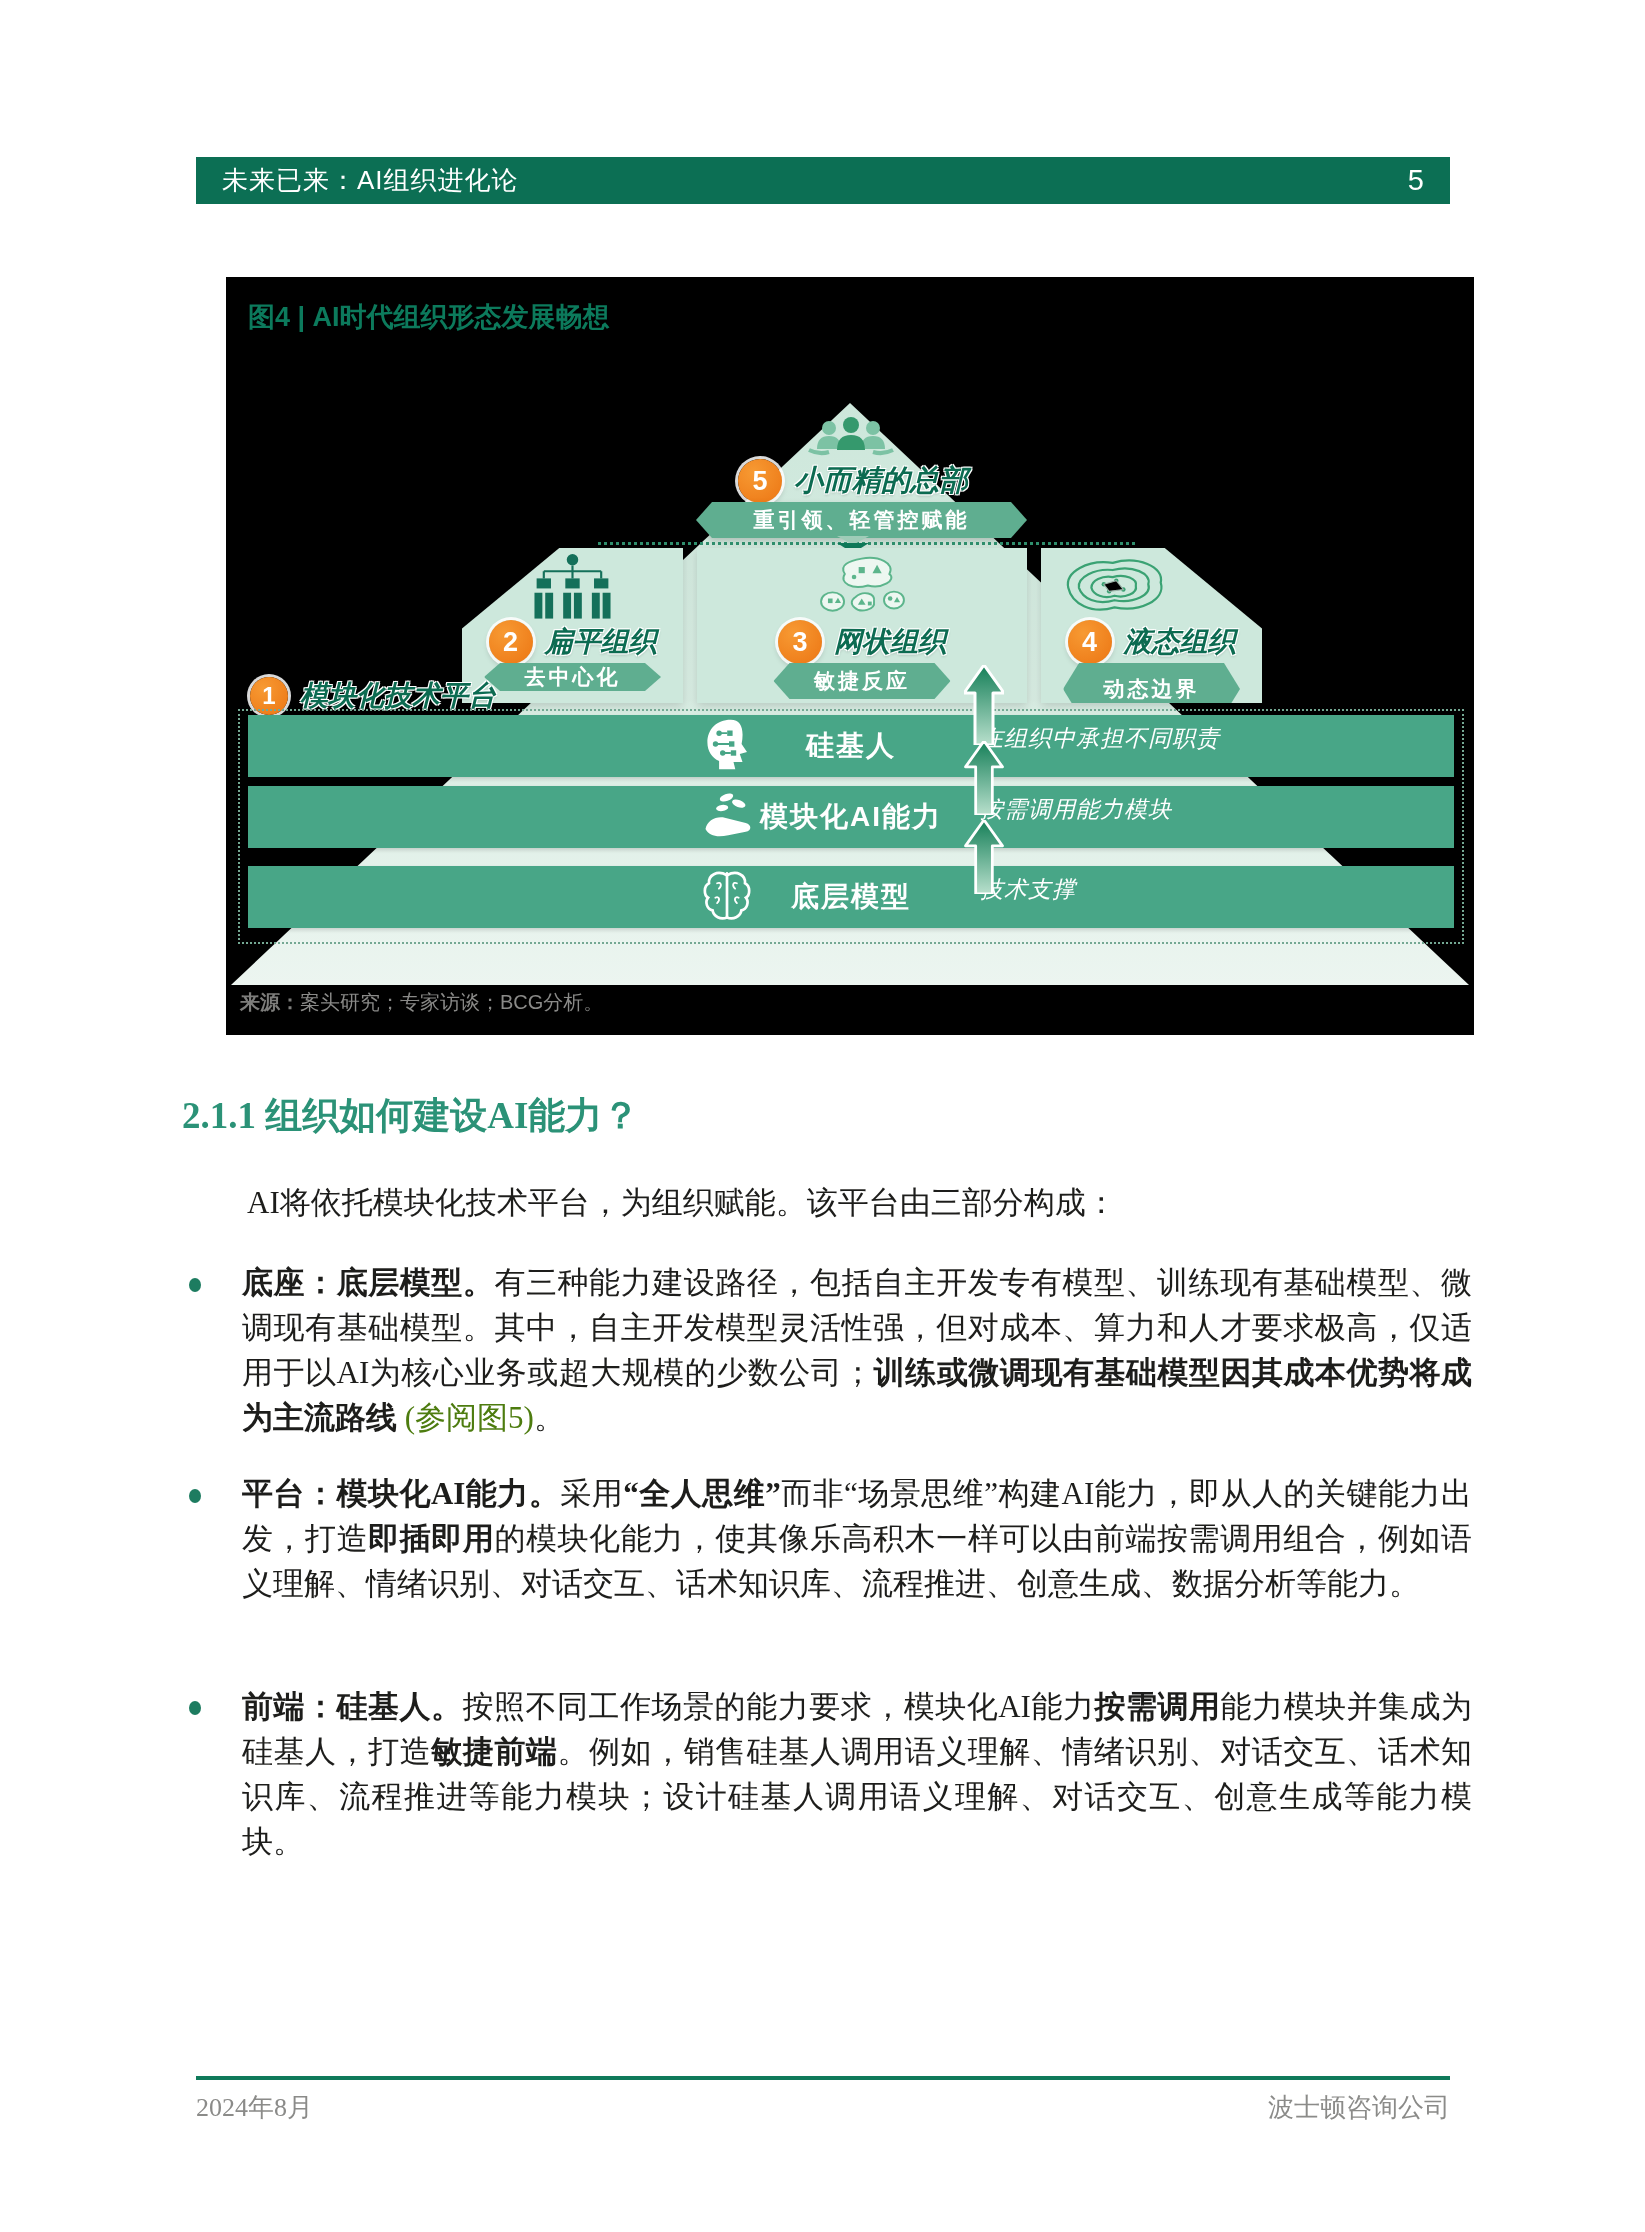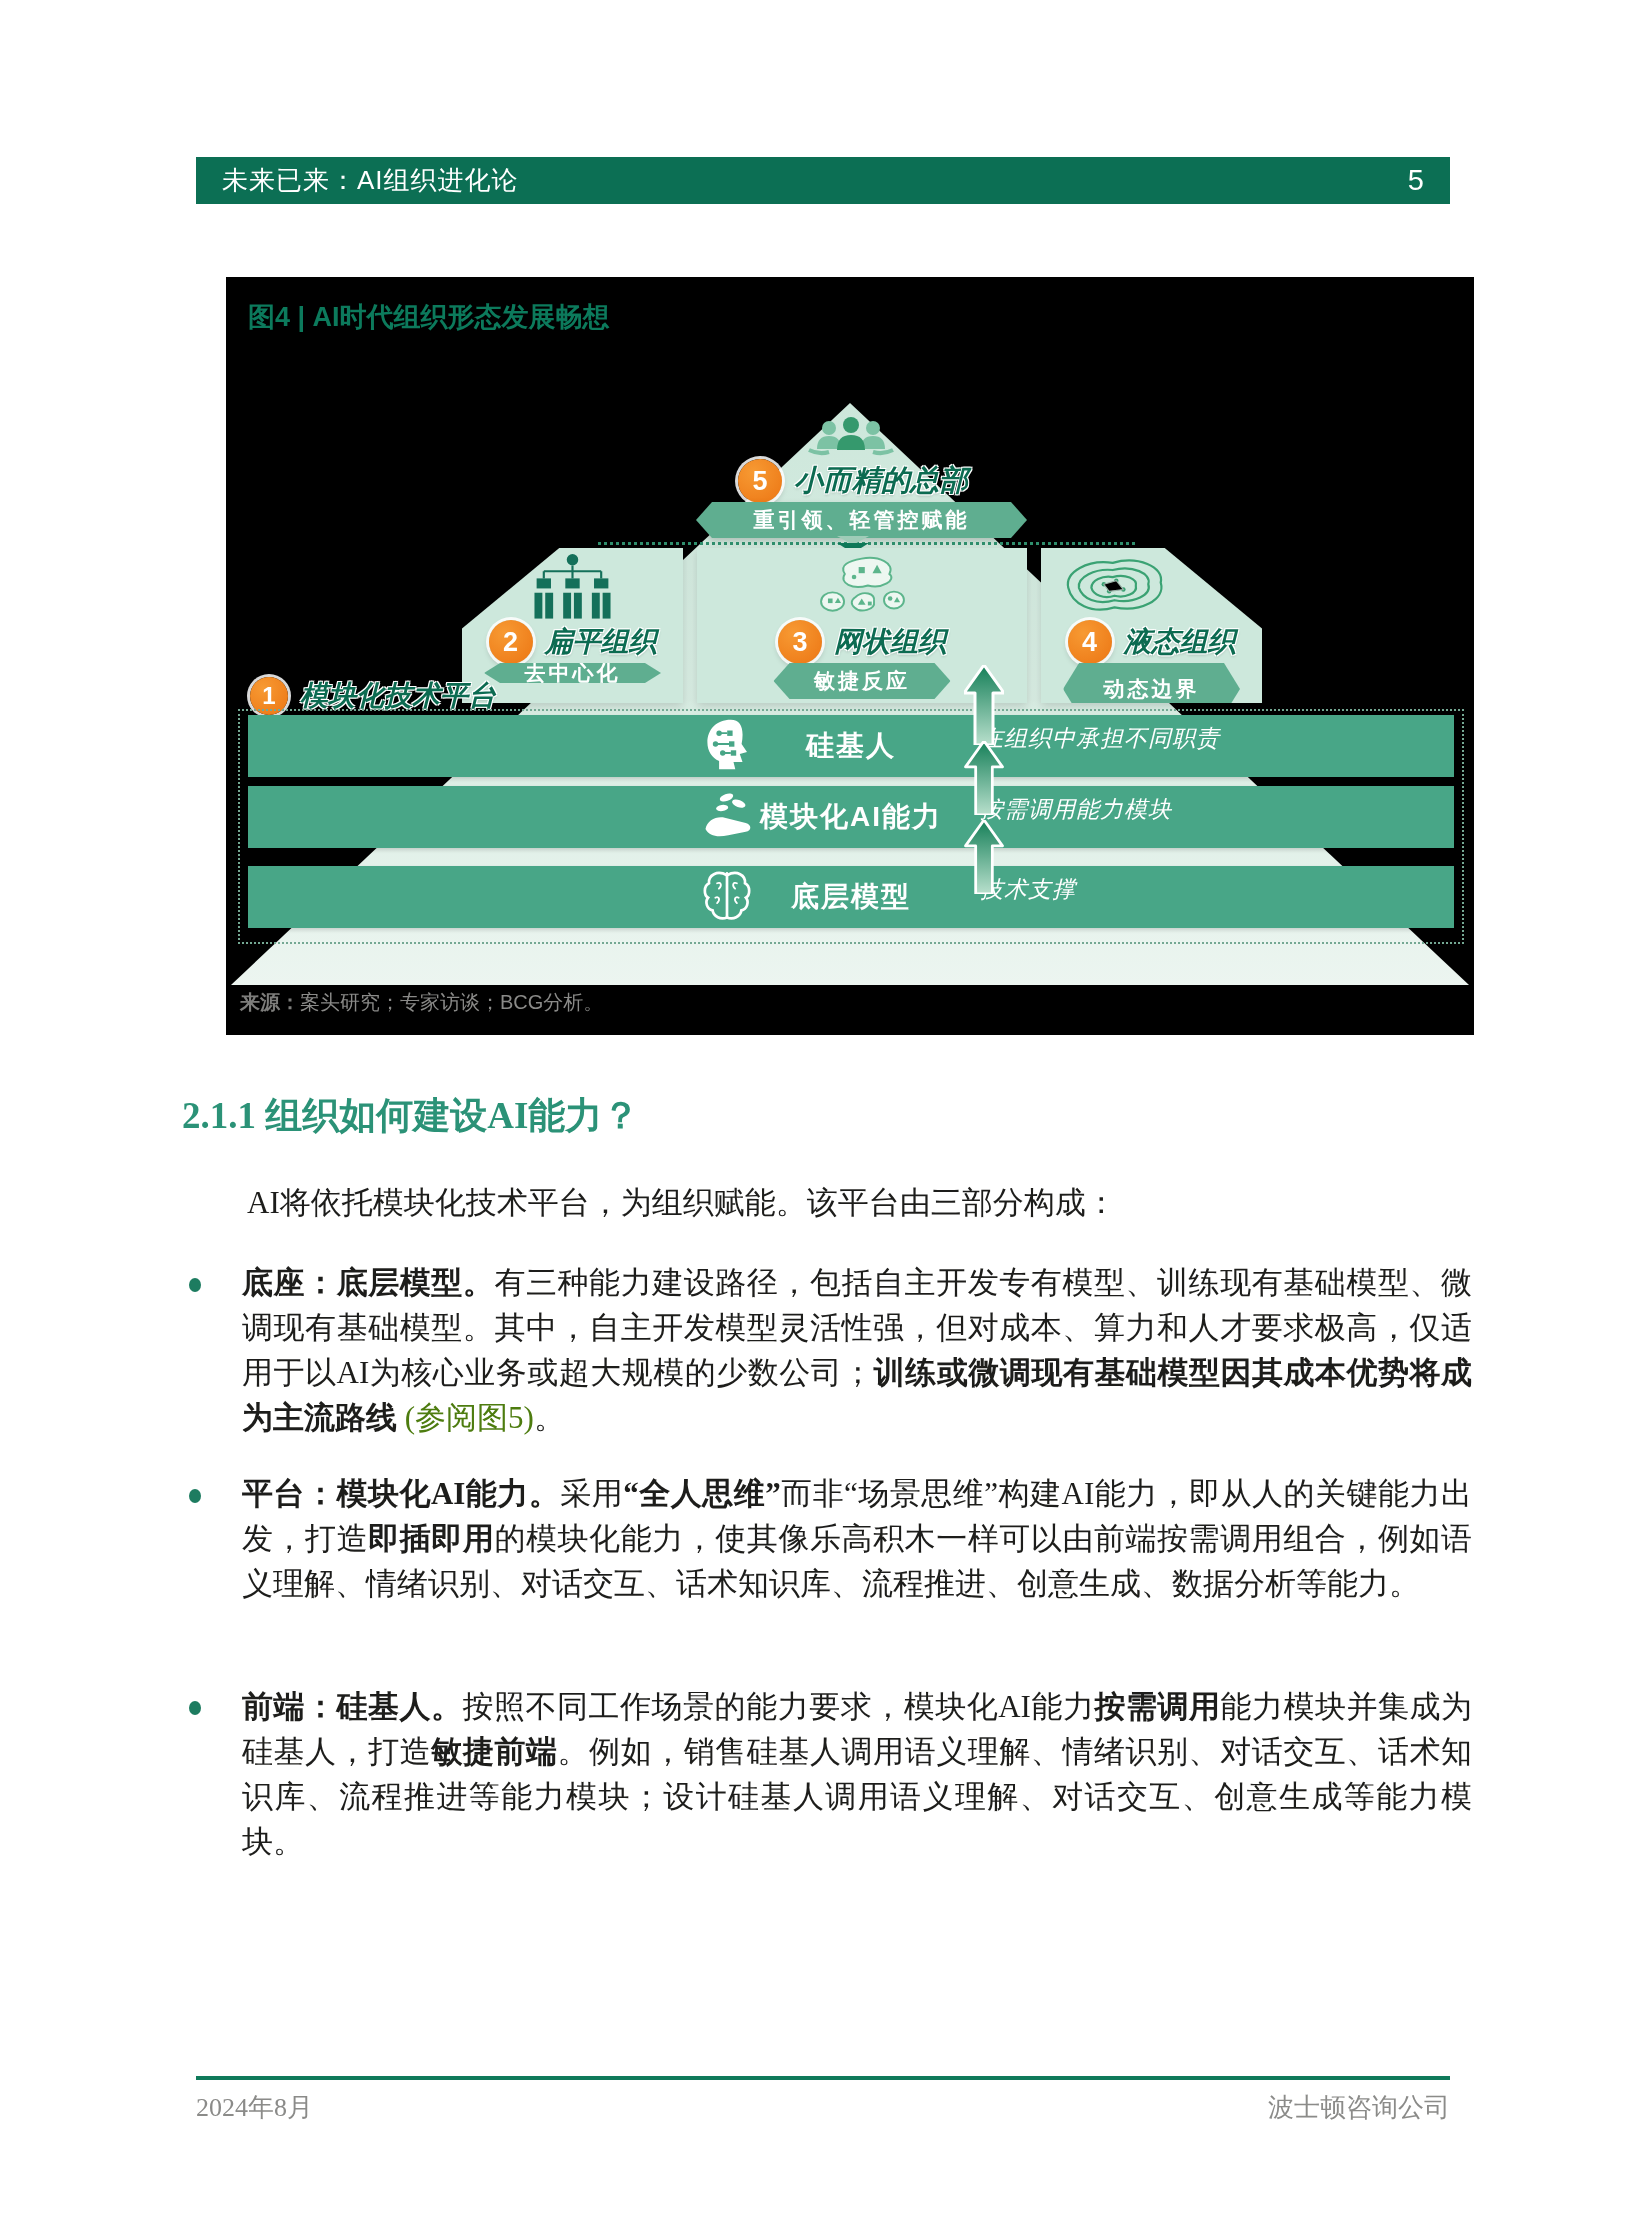--- a/index.html
+++ b/index.html
@@ -159,21 +159,21 @@
                 <rect x="87" y="54" width="11" height="36"></rect>
                   <rect x="102" y="54" width="11" height="36"></rect>
               </g>
             </svg>
           </div>
           <div class="panel-title-row">
             <div class="badge badge-lg">2</div>
             <div class="panel-label halo">扁平组织</div>
           </div>
           <div class="panel-ribbon ribbon-wrap" style="filter:none;">
-            <div class="ribbon" style="width:177px;height:20px;">去中心化</div>
+            <div class="ribbon" style="width:177px;height:28px;">去中心化</div>
           </div>
         </div>
       </div>
     </div>
 
     <div class="panel-shadow" style="left:471px;width:330px;">
       <div class="panel-row-item" style="left:0;top:0;width:330px;">
         <div class="panel-inner">
           <div class="panel-icon">
             <svg width="125" height="66" viewBox="0 0 126 86" preserveAspectRatio="xMidYMin meet">

